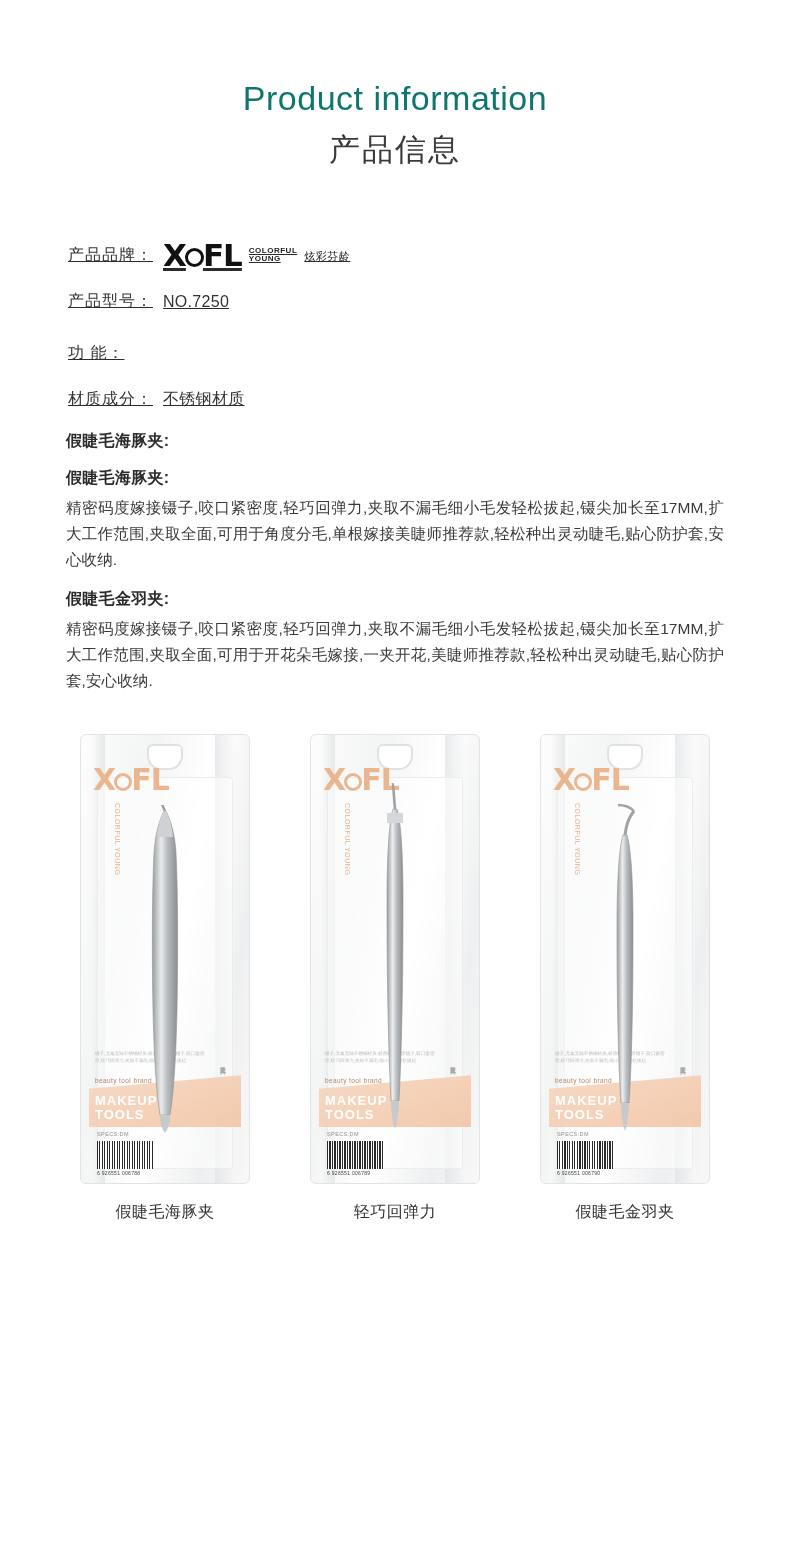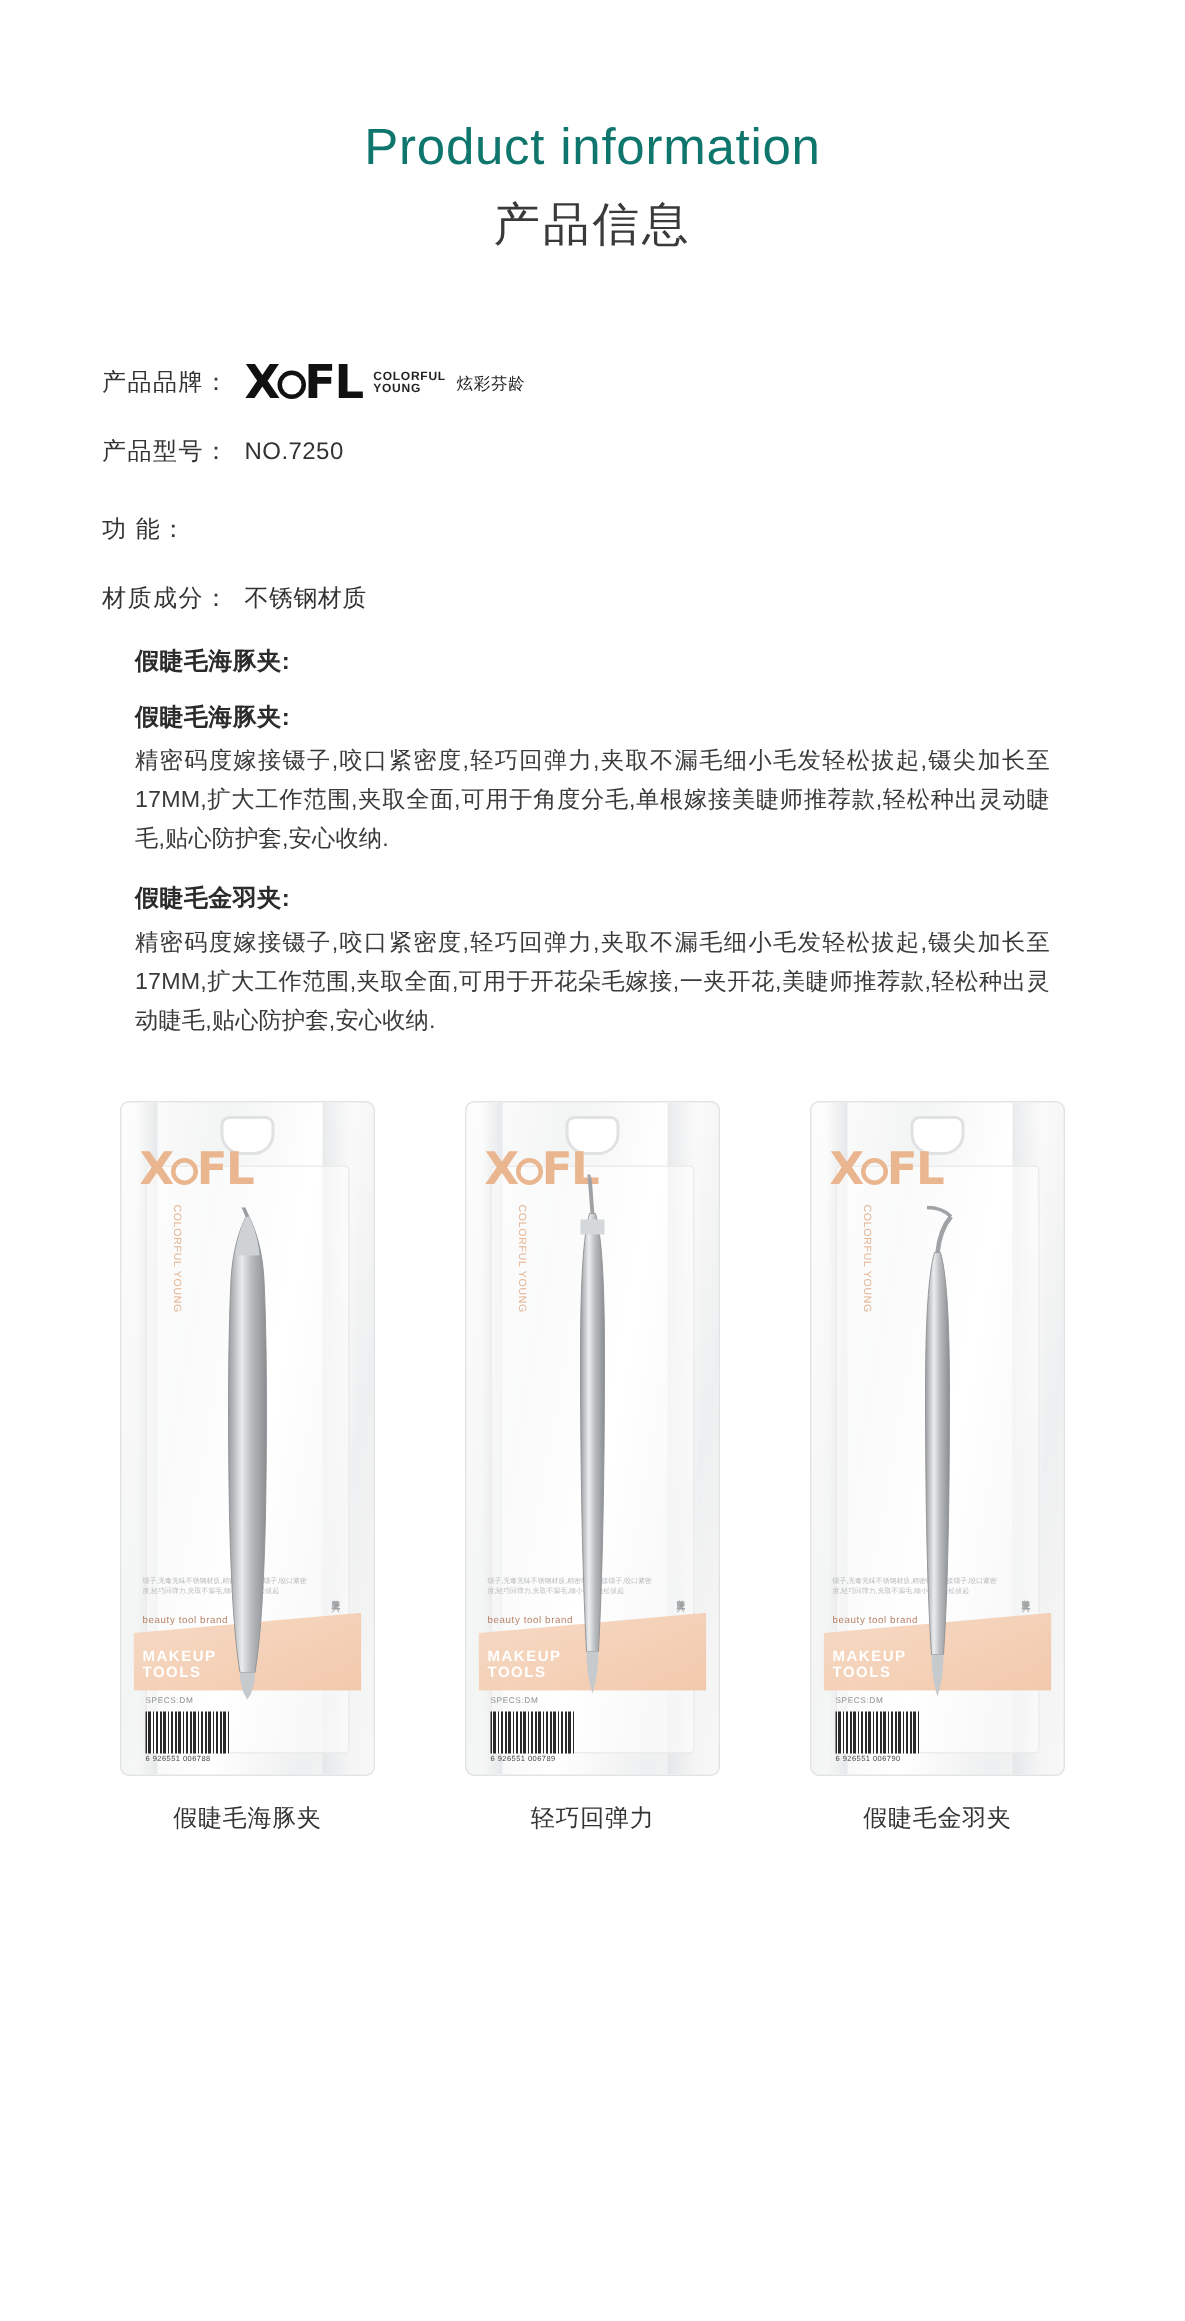--- a/index.html
+++ b/index.html
@@ -38,20 +38,21 @@
   
   .specs {
     margin: 72px 0 0 0;
     padding: 0 68px;
   }
   .spec-row {
     display: flex;
     align-items: center;
     margin-bottom: 18px;
     min-height: 26px;
+    text-decoration: underline;
   }
   .spec-label {
     font-size: 16px;
     color: #333;
     white-space: nowrap;
     letter-spacing: 1px;
   }
   .spec-label.spaced {
     letter-spacing: 1px;
   }
@@ -103,21 +104,21 @@
     color: #222;
     display: block;
     margin-top: 2px;
     letter-spacing: 0.5px;
   }
 
   .row-func { margin-top: 26px; margin-bottom: 20px; }
 
   
   .features {
-    padding: 0 90px;
+    padding: 0 66px;
     margin-top: 4px;
   }
   .feature-block { margin-bottom: 16px; }
   .feature-title {
     font-size: 16px;
     font-weight: 700;
     color: #2b2b2b;
     margin-bottom: 6px;
     letter-spacing: 0.3px;
   }
@@ -236,21 +237,21 @@
   }
   .band-text {
     position: absolute;
     left: 14px;
     bottom: 62px;
     z-index: 6;
     text-align: left;
     line-height: 1.05;
   }
   .band-text .t1 {
-    font-size: 10px;
+    font-size: 13px;
     font-weight: 700;
     color: #ffffff;
     letter-spacing: 1px;
     display: block;
   }
   .band-small {
     position: absolute;
     left: 14px;
     bottom: 98px;
     z-index: 6;

